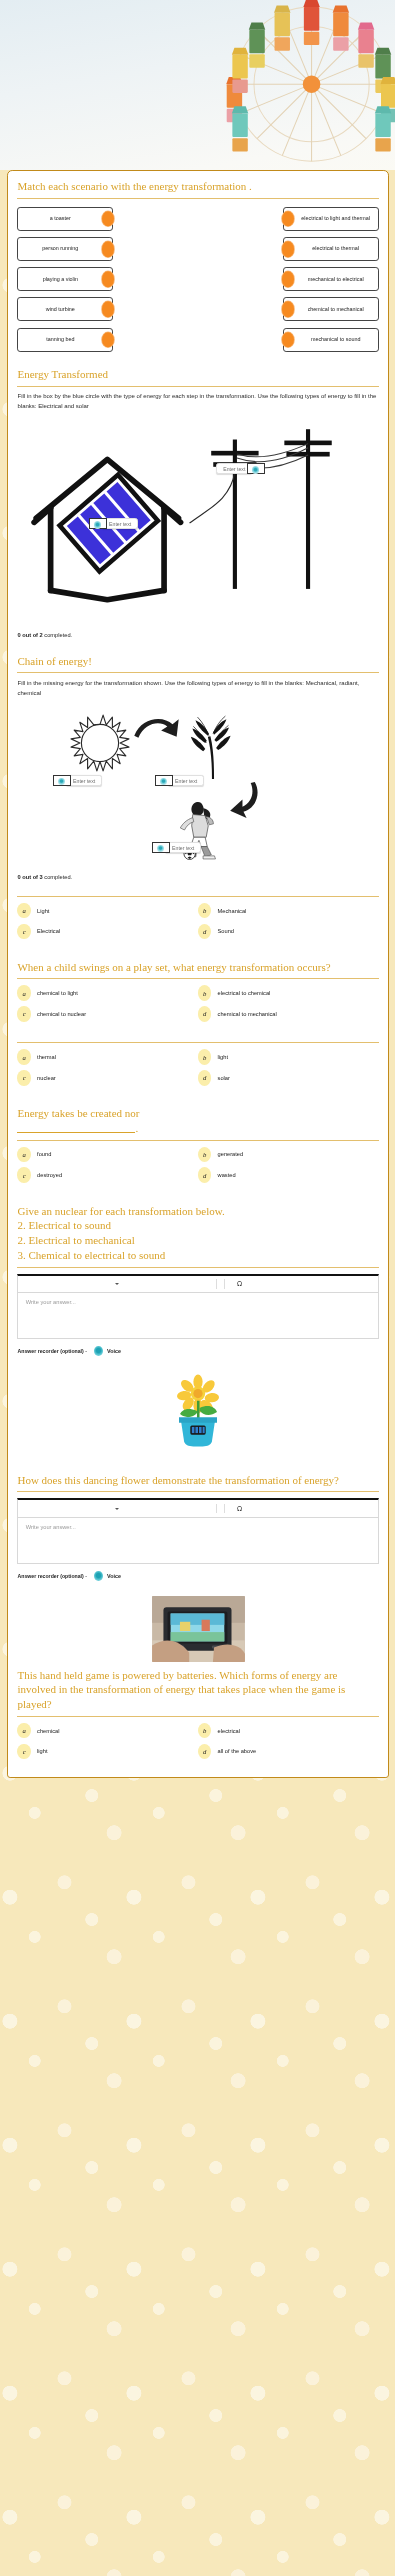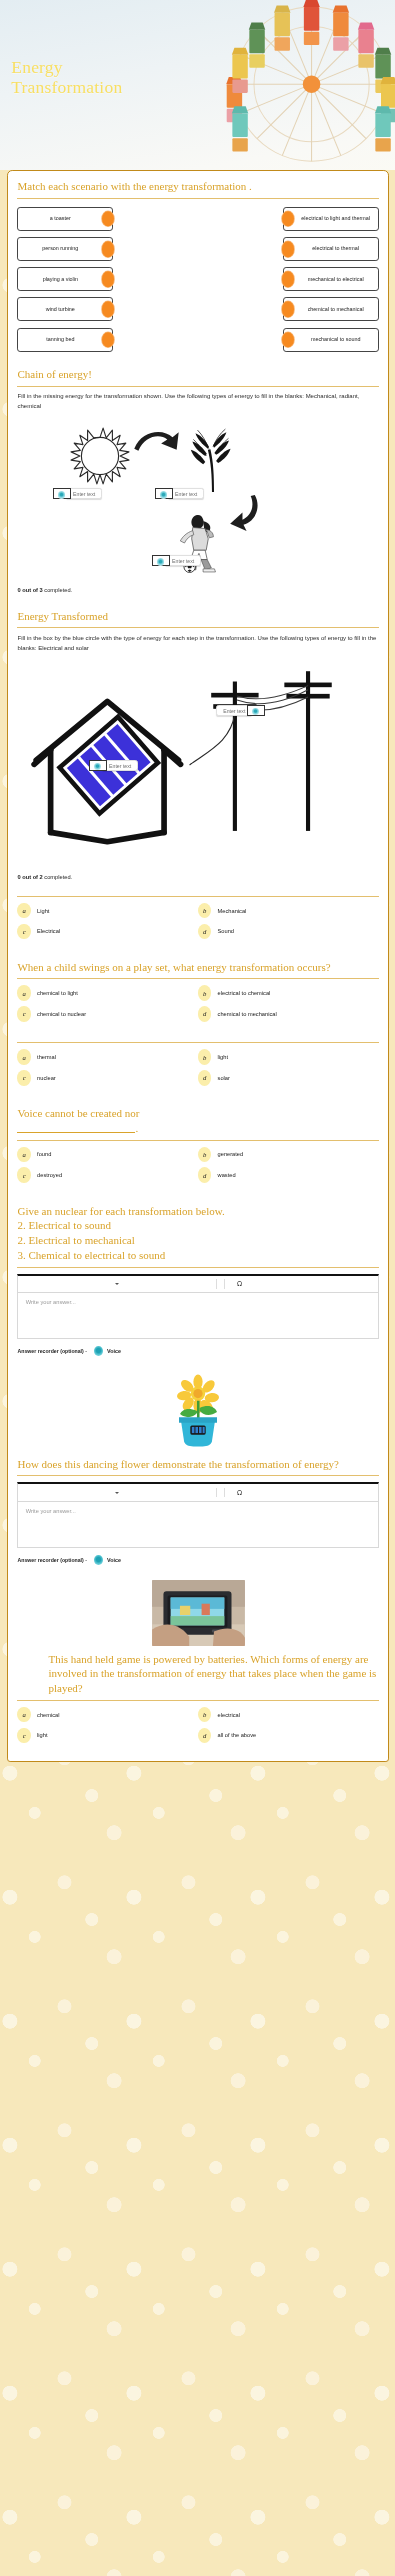--- a/index.html
+++ b/index.html
@@ -350,21 +350,20 @@
               <polygon points="-16,0 16,0 11,-14 -11,-14" fill="#5eb9ac"></polygon>
               <rect x="-15" y="0" width="30" height="46" rx="2" fill="#6fc8bb"></rect>
               <rect x="-15" y="48" width="30" height="26" rx="2" fill="#e8a44c"></rect>
             </g>
           <g transform="translate(215,175)">
               <circle r="17" fill="#f2913a"></circle>
             </g>
         </g>
       </svg>
     </div>
-    <div class="hero-title">Energy Transformation</div>
   </div>
 
   <div class="card">
 
     <div>
       <div class="q-title">Match each scenario with the energy transformation .</div>
       <hr class="rule">
       <div class="match-wrap">
 
         <div class="match-row">
@@ -415,20 +414,85 @@
           <div class="match-box left">
             <span>tanning bed</span>
             <span class="dot"></span>
           </div>
           <div class="match-box right">
             <span class="dot"></span>
             <span>mechanical to sound</span>
           </div>
         </div>
 
+      </div>
+    </div>
+
+    <div class="section">
+      <div class="q-title">Energy Transformed</div>
+      <hr class="rule">
+      <div class="instructions">Fill in the  box by the blue circle with the type of energy for each step in the transformation. Use the following types of energy to fill in the blanks: Electrical and solar</div>
+
+      <div class="house-diagram">
+
+        <svg style="position:absolute;left:160px;top:3.1px;" width="191" height="170" viewBox="0 0 370 330">
+          <g fill="#111">
+            <rect x="108" y="34" width="8" height="290"></rect>
+            <rect x="66" y="56" width="92" height="9"></rect>
+            <rect x="70" y="78" width="84" height="9"></rect>
+            <rect x="250" y="14" width="8" height="310"></rect>
+            <rect x="208" y="36" width="92" height="9"></rect>
+            <rect x="212" y="58" width="84" height="9"></rect>
+          </g>
+          <g stroke="#3a3a3a" stroke-width="2" fill="none">
+            <path d="M116 62 C160 76, 210 62, 254 42"></path>
+            <path d="M116 70 C162 86, 212 72, 254 50"></path>
+            <path d="M116 84 C164 98, 214 84, 254 64"></path>
+          </g>
+
+          <path d="M112 96 C104 150, 62 168, 24 196" stroke="#2a2a2a" stroke-width="2.2" fill="none"></path>
+        </svg>
+
+        <svg style="position:absolute;left:12.4px;top:31px;" width="165" height="155" viewBox="0 0 320 300">
+          <g stroke="#111" stroke-width="11" fill="none" stroke-linejoin="round" stroke-linecap="round">
+            <path d="M12 132 L150 18 L288 132"></path>
+            <path d="M40 112 L40 272"></path>
+            <path d="M260 112 L260 272"></path>
+            <path d="M8 140 L40 112"></path>
+            <path d="M292 140 L260 112"></path>
+            <path d="M40 272 L150 290 L260 272"></path>
+          </g>
+          <g transform="rotate(-41 150 140)">
+            <rect x="76" y="84" width="150" height="118" fill="#fff" stroke="#111" stroke-width="9"></rect>
+            <g fill="#3c31d9">
+              <rect x="86" y="94" width="28" height="98"></rect>
+              <rect x="120" y="94" width="28" height="98"></rect>
+              <rect x="154" y="94" width="28" height="98"></rect>
+              <rect x="188" y="94" width="28" height="98"></rect>
+            </g>
+          </g>
+        </svg>
+
+        <div class="enter-text" style="left:199px; top:44px;">
+          <div class="et-pill reverse">Enter text</div>
+          <div class="et-target">
+              <div class="et-blue"></div>
+            </div>
+        </div>
+
+        <div class="enter-text" style="left:72px; top:99px;">
+          <div class="et-target">
+              <div class="et-blue"></div>
+            </div>
+          <div class="et-pill">Enter text</div>
+        </div>
+      </div>
+
+      <div class="completed">
+        <b>0 out of 2</b><span> completed.</span>
       </div>
     </div>
 
     <div class="section">
       <div class="q-title">Chain of energy!</div>
       <hr class="rule">
       <div class="instructions">Fill in the missing energy for the transformation shown. Use the following types of energy to fill in the blanks: Mechanical, radiant, chemical</div>
 
       <div class="diagram">
 
@@ -522,85 +586,20 @@
           <div class="et-pill">Enter text</div>
         </div>
       </div>
 
       <div class="completed">
         <b>0 out of 3</b><span> completed.</span>
       </div>
     </div>
 
     <div class="section">
-      <div class="q-title">Energy Transformed</div>
-      <hr class="rule">
-      <div class="instructions">Fill in the  box by the blue circle with the type of energy for each step in the transformation. Use the following types of energy to fill in the blanks: Electrical and solar</div>
-
-      <div class="house-diagram">
-
-        <svg style="position:absolute;left:160px;top:3.1px;" width="191" height="170" viewBox="0 0 370 330">
-          <g fill="#111">
-            <rect x="108" y="34" width="8" height="290"></rect>
-            <rect x="66" y="56" width="92" height="9"></rect>
-            <rect x="70" y="78" width="84" height="9"></rect>
-            <rect x="250" y="14" width="8" height="310"></rect>
-            <rect x="208" y="36" width="92" height="9"></rect>
-            <rect x="212" y="58" width="84" height="9"></rect>
-          </g>
-          <g stroke="#3a3a3a" stroke-width="2" fill="none">
-            <path d="M116 62 C160 76, 210 62, 254 42"></path>
-            <path d="M116 70 C162 86, 212 72, 254 50"></path>
-            <path d="M116 84 C164 98, 214 84, 254 64"></path>
-          </g>
-
-          <path d="M112 96 C104 150, 62 168, 24 196" stroke="#2a2a2a" stroke-width="2.2" fill="none"></path>
-        </svg>
-
-        <svg style="position:absolute;left:12.4px;top:31px;" width="165" height="155" viewBox="0 0 320 300">
-          <g stroke="#111" stroke-width="11" fill="none" stroke-linejoin="round" stroke-linecap="round">
-            <path d="M12 132 L150 18 L288 132"></path>
-            <path d="M40 112 L40 272"></path>
-            <path d="M260 112 L260 272"></path>
-            <path d="M8 140 L40 112"></path>
-            <path d="M292 140 L260 112"></path>
-            <path d="M40 272 L150 290 L260 272"></path>
-          </g>
-          <g transform="rotate(-41 150 140)">
-            <rect x="76" y="84" width="150" height="118" fill="#fff" stroke="#111" stroke-width="9"></rect>
-            <g fill="#3c31d9">
-              <rect x="86" y="94" width="28" height="98"></rect>
-              <rect x="120" y="94" width="28" height="98"></rect>
-              <rect x="154" y="94" width="28" height="98"></rect>
-              <rect x="188" y="94" width="28" height="98"></rect>
-            </g>
-          </g>
-        </svg>
-
-        <div class="enter-text" style="left:199px; top:44px;">
-          <div class="et-pill reverse">Enter text</div>
-          <div class="et-target">
-              <div class="et-blue"></div>
-            </div>
-        </div>
-
-        <div class="enter-text" style="left:72px; top:99px;">
-          <div class="et-target">
-              <div class="et-blue"></div>
-            </div>
-          <div class="et-pill">Enter text</div>
-        </div>
-      </div>
-
-      <div class="completed">
-        <b>0 out of 2</b><span> completed.</span>
-      </div>
-    </div>
-
-    <div class="section">
       <hr class="rule">
       <div class="choices">
         <div class="choice">
           <div class="choice-bubble">a</div>
           <div class="choice-label">Light</div>
         </div>
         <div class="choice">
           <div class="choice-bubble">b</div>
           <div class="choice-label">Mechanical</div>
         </div>
@@ -655,21 +654,21 @@
         </div>
         <div class="choice">
           <div class="choice-bubble">d</div>
           <div class="choice-label">solar</div>
         </div>
       </div>
     </div>
 
     <div class="section">
       <div class="q-title">
-        <span>Voice cannot be created nor</span><br>
+        <span>Energy takes be created nor</span><br>
         <span class="blank-line wide"></span><span>.</span>
       </div>
       <hr class="rule">
       <div class="choices">
         <div class="choice">
           <div class="choice-bubble">a</div>
           <div class="choice-label">found</div>
         </div>
         <div class="choice">
           <div class="choice-bubble">b</div>
@@ -740,21 +739,21 @@
           <rect x="76" y="104" width="30" height="18" rx="3" fill="#1b1b1b"></rect>
           <g fill="#2f7fd0">
             <rect x="79" y="107" width="5" height="12"></rect>
             <rect x="86" y="107" width="5" height="12"></rect>
             <rect x="93" y="107" width="5" height="12"></rect>
             <rect x="100" y="107" width="4" height="12"></rect>
           </g>
         </g>
       </svg>
 
-      <div class="q-title" style="margin-top:8px;">How does this dancing flower demonstrate the transformation of energy?</div>
+      <div class="q-title" style="margin-top:24px;">How does this dancing flower demonstrate the transformation of energy?</div>
       <hr class="rule">
 
       <div class="editor">
         <div class="editor-toolbar">
           <div class="tb-cell tb-left">
             <span class="caret-down"></span>
           </div>
           <div class="tb-sep"></div>
           <div class="tb-cell" style="width:7.2px;"></div>
           <div class="tb-sep"></div>
@@ -784,21 +783,21 @@
           <rect x="36" y="70" width="104" height="18" fill="#7ac49a"></rect>
           <rect x="54" y="50" width="20" height="18" fill="#e8d16a"></rect>
           <rect x="96" y="46" width="16" height="22" fill="#d9795a"></rect>
           <rect x="44" y="96" width="18" height="6" rx="2" fill="#4a4c50"></rect>
           <rect x="116" y="96" width="18" height="6" rx="2" fill="#4a4c50"></rect>
         </g>
         <path d="M0 96 C28 78 54 86 72 110 L72 128 L0 128 Z" fill="#c49f82"></path>
         <path d="M120 100 C148 88 172 96 180 112 L180 128 L118 128 Z" fill="#c49f82"></path>
       </svg>
 
-      <div class="q-title" style="margin-top:5.2px;margin-left:31px;">This hand held game is powered by batteries.  Which forms of energy are involved in the transformation of energy that takes place when the game is played?</div>
+      <div class="q-title" style="margin-top:5.2px;">This hand held game is powered by batteries.  Which forms of energy are involved in the transformation of energy that takes place when the game is played?</div>
       <hr class="rule">
       <div class="choices">
         <div class="choice">
           <div class="choice-bubble">a</div>
           <div class="choice-label">chemical</div>
         </div>
         <div class="choice">
           <div class="choice-bubble">b</div>
           <div class="choice-label">electrical</div>
         </div>

